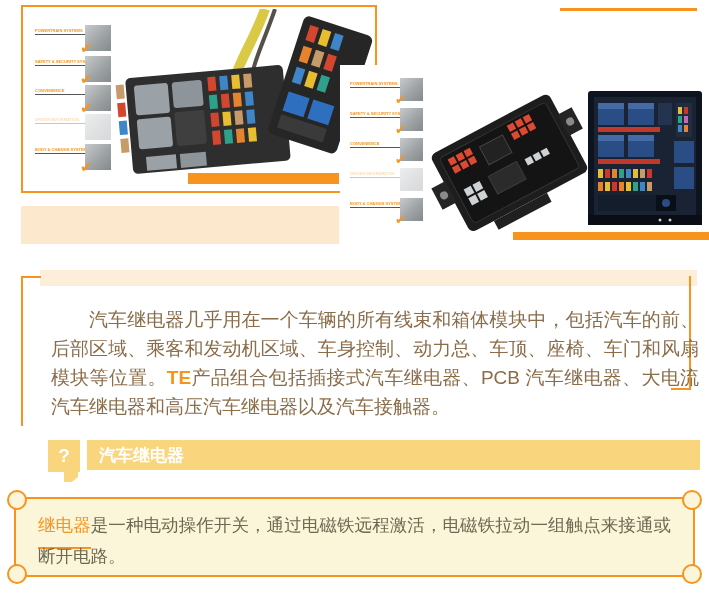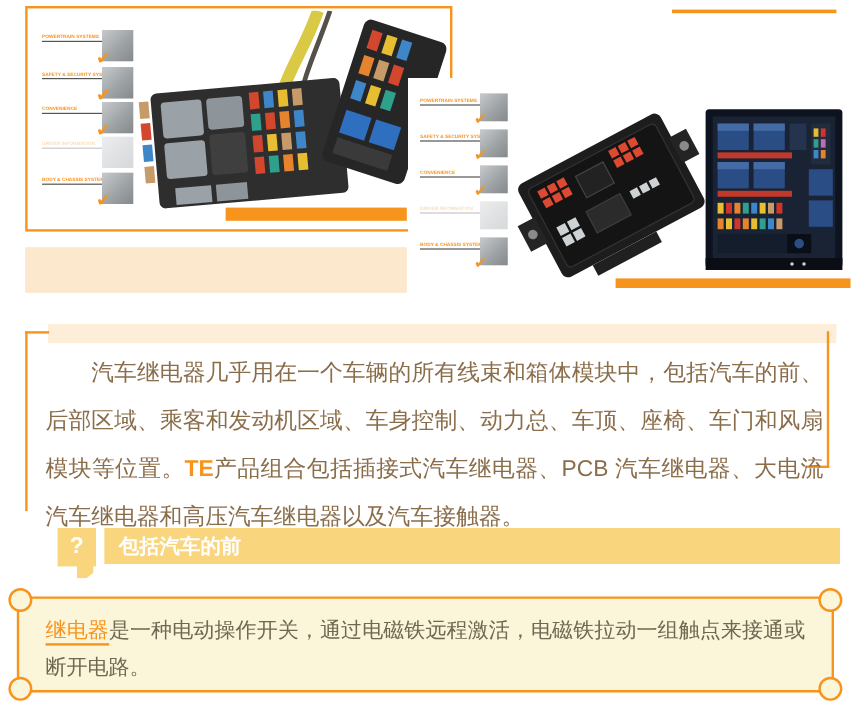--- a/index.html
+++ b/index.html
@@ -39,41 +39,41 @@
 
   
   .para-strip{position:absolute;left:40px;top:270px;width:657px;height:16px;background:#FDEEDA;}
   .bracket{position:absolute;background:#F7941D;}
   .bl-h{left:21px;top:276px;width:20px;height:2px;}
   .bl-v{left:21px;top:276px;width:2px;height:150px;}
   .br-v{left:689px;top:276px;width:2px;height:114px;}
   .br-h{left:671px;top:388px;width:20px;height:2px;}
 
   .intro-text{position:absolute;left:38px;top:292px;width:648px;
-    font-size:19px;line-height:40px;color:#8a6d4a;text-align:justify;text-indent:2em;margin:0;}
+    font-size:19px;line-height:29px;color:#8a6d4a;text-align:justify;text-indent:2em;margin:13px;}
   .brand{color:#F7941D;font-weight:bold;}
 
   
   .q-tile{position:absolute;left:48px;top:440px;width:32px;height:32px;background:#F9D57E;
     color:#fff;font-weight:bold;font-size:19px;text-align:center;line-height:32px;}
   .q-tail{position:absolute;left:64px;top:471px;width:14px;height:11px;background:#F9D57E;
     clip-path:polygon(0 0,100% 0,100% 55%,55% 100%,0 100%);}
   .q-bar{position:absolute;left:87px;top:440px;width:613px;height:30px;background:#F9D57E;}
   .q-bar span{display:block;padding-left:12px;font-size:17px;font-weight:bold;color:#fff;line-height:31px;}
 
   
   .info-box{position:absolute;left:14px;top:497px;width:677px;height:76px;
     background:#FBF5DA;border:2px solid #F7941D;border-radius:10px;}
   .corner{position:absolute;width:16px;height:16px;border:2px solid #F7941D;border-radius:50%;
     background:#FBF5DA;}
   .c-tl{left:-9px;top:-9px;} .c-tr{right:-9px;top:-9px;}
   .c-bl{left:-9px;bottom:-9px;} .c-br{right:-9px;bottom:-9px;}
   .info-text{margin:0;padding:11px 22px 0 22px;font-size:17.5px;line-height:31px;
     color:#6f6852;text-align:justify;}
-  .term{color:#F7941D;border-bottom:2px solid #F7941D;padding-bottom:1px;}
+  .term{color:#F7941D;border-bottom:2px solid #F7941D;padding-bottom:12px;}
 </style>
 </head>
 <body>
 
 <div class="page">
 
   <div class="left-card">
 
     <div class="sys-row" style="top:21px;">
       <span class="sys-label">POWERTRAIN SYSTEMS</span>
@@ -285,21 +285,21 @@
   <div class="bracket bl-h"></div>
   <div class="bracket bl-v"></div>
   <div class="bracket br-v"></div>
   <div class="bracket br-h"></div>
 
   <p class="intro-text"><span>汽车继电器几乎用在一个车辆的所有线束和箱体模块中，包括汽车的前、后部区域、乘客和发动机区域、车身控制、动力总、车顶、座椅、车门和风扇模块等位置。</span><span class="brand">TE</span><span>产品组合包括插接式汽车继电器、PCB 汽车继电器、大电流汽车继电器和高压汽车继电器以及汽车接触器。</span></p>
 
   <div class="q-tile">?</div>
   <div class="q-tail"></div>
   <div class="q-bar">
-    <span>包括汽车的前</span>
+    <span>汽车继电器</span>
   </div>
 
   <div class="info-box">
     <div class="corner c-tl"></div>
     <div class="corner c-tr"></div>
     <div class="corner c-bl"></div>
     <div class="corner c-br"></div>
     <p class="info-text"><span class="term">继电器</span><span>是一种电动操作开关，通过电磁铁远程激活，电磁铁拉动一组触点来接通或断开电路。</span></p>
   </div>
 

